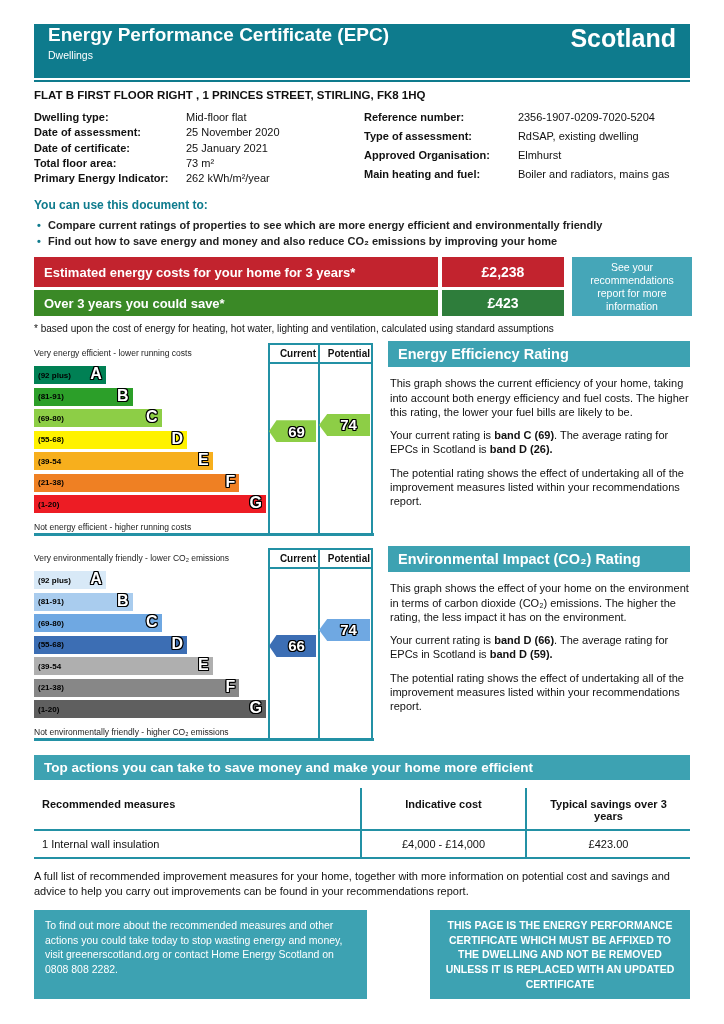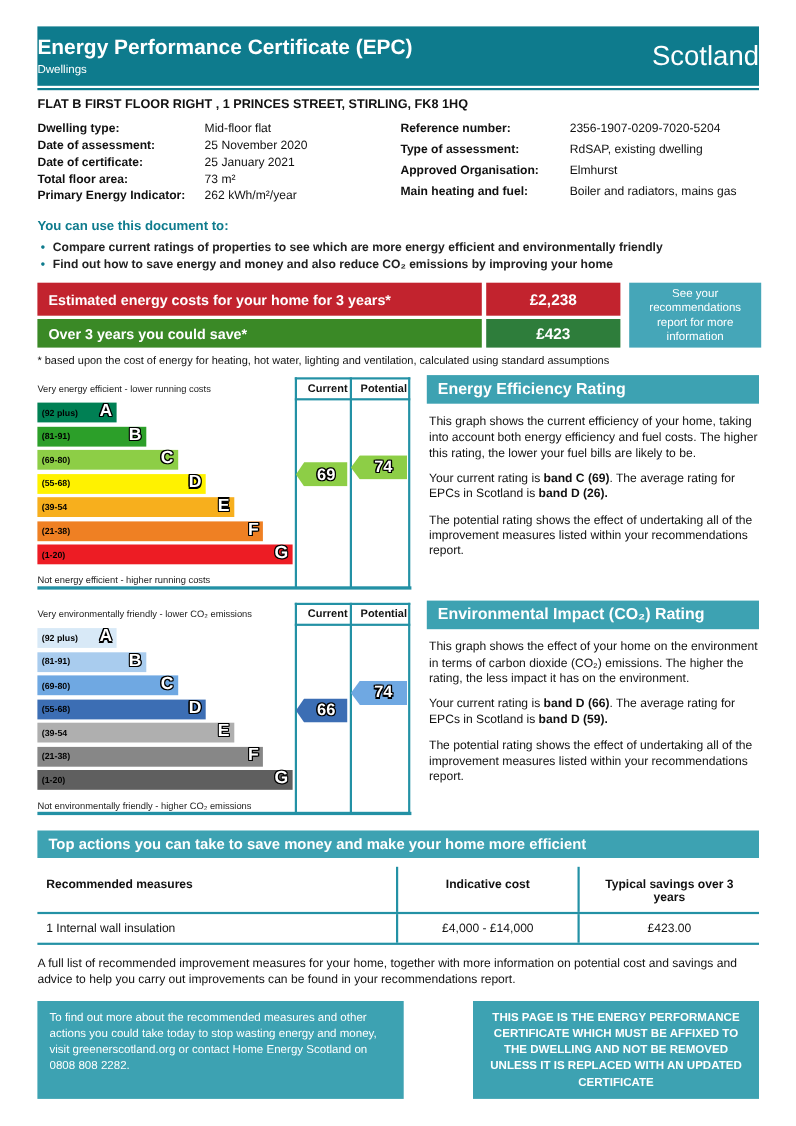--- a/index.html
+++ b/index.html
@@ -13,24 +13,24 @@
   }
   *{box-sizing:border-box;margin:0;padding:0}
   html,body{background:#fff}
   body{
     width:724px;height:1024px;overflow:hidden;
     font-family:"Liberation Sans","DejaVu Sans",sans-serif;color:#111;
   }
   .page{width:656px;margin:24px 34px 0}
 
   
-  .banner{background:var(--teal1);color:#fff;display:flex;justify-content:space-between;align-items:center;height:54px;padding:0 0}
+  .banner{background:var(--teal1);color:#fff;display:flex;justify-content:space-between;height:54px;padding:0 14px}
   .banner-title{font-size:19px;font-weight:bold;line-height:1.15}
   .banner-sub{font-size:10.5px;margin-top:3px}
-  .banner-region{font-size:25px;font-weight:normal}
+  .banner-region{font-size:25px;font-weight:bold}
   .toprule{height:2px;background:var(--teal1);margin-top:2px}
 
   .address{font-size:11.5px;font-weight:bold;margin-top:7px}
 
   
   .details{display:flex;margin-top:9px}
   .dcol{display:table}
   .dcol.left{width:330px}
   .dcol.right{flex:1}
   .drow{display:table-row}

